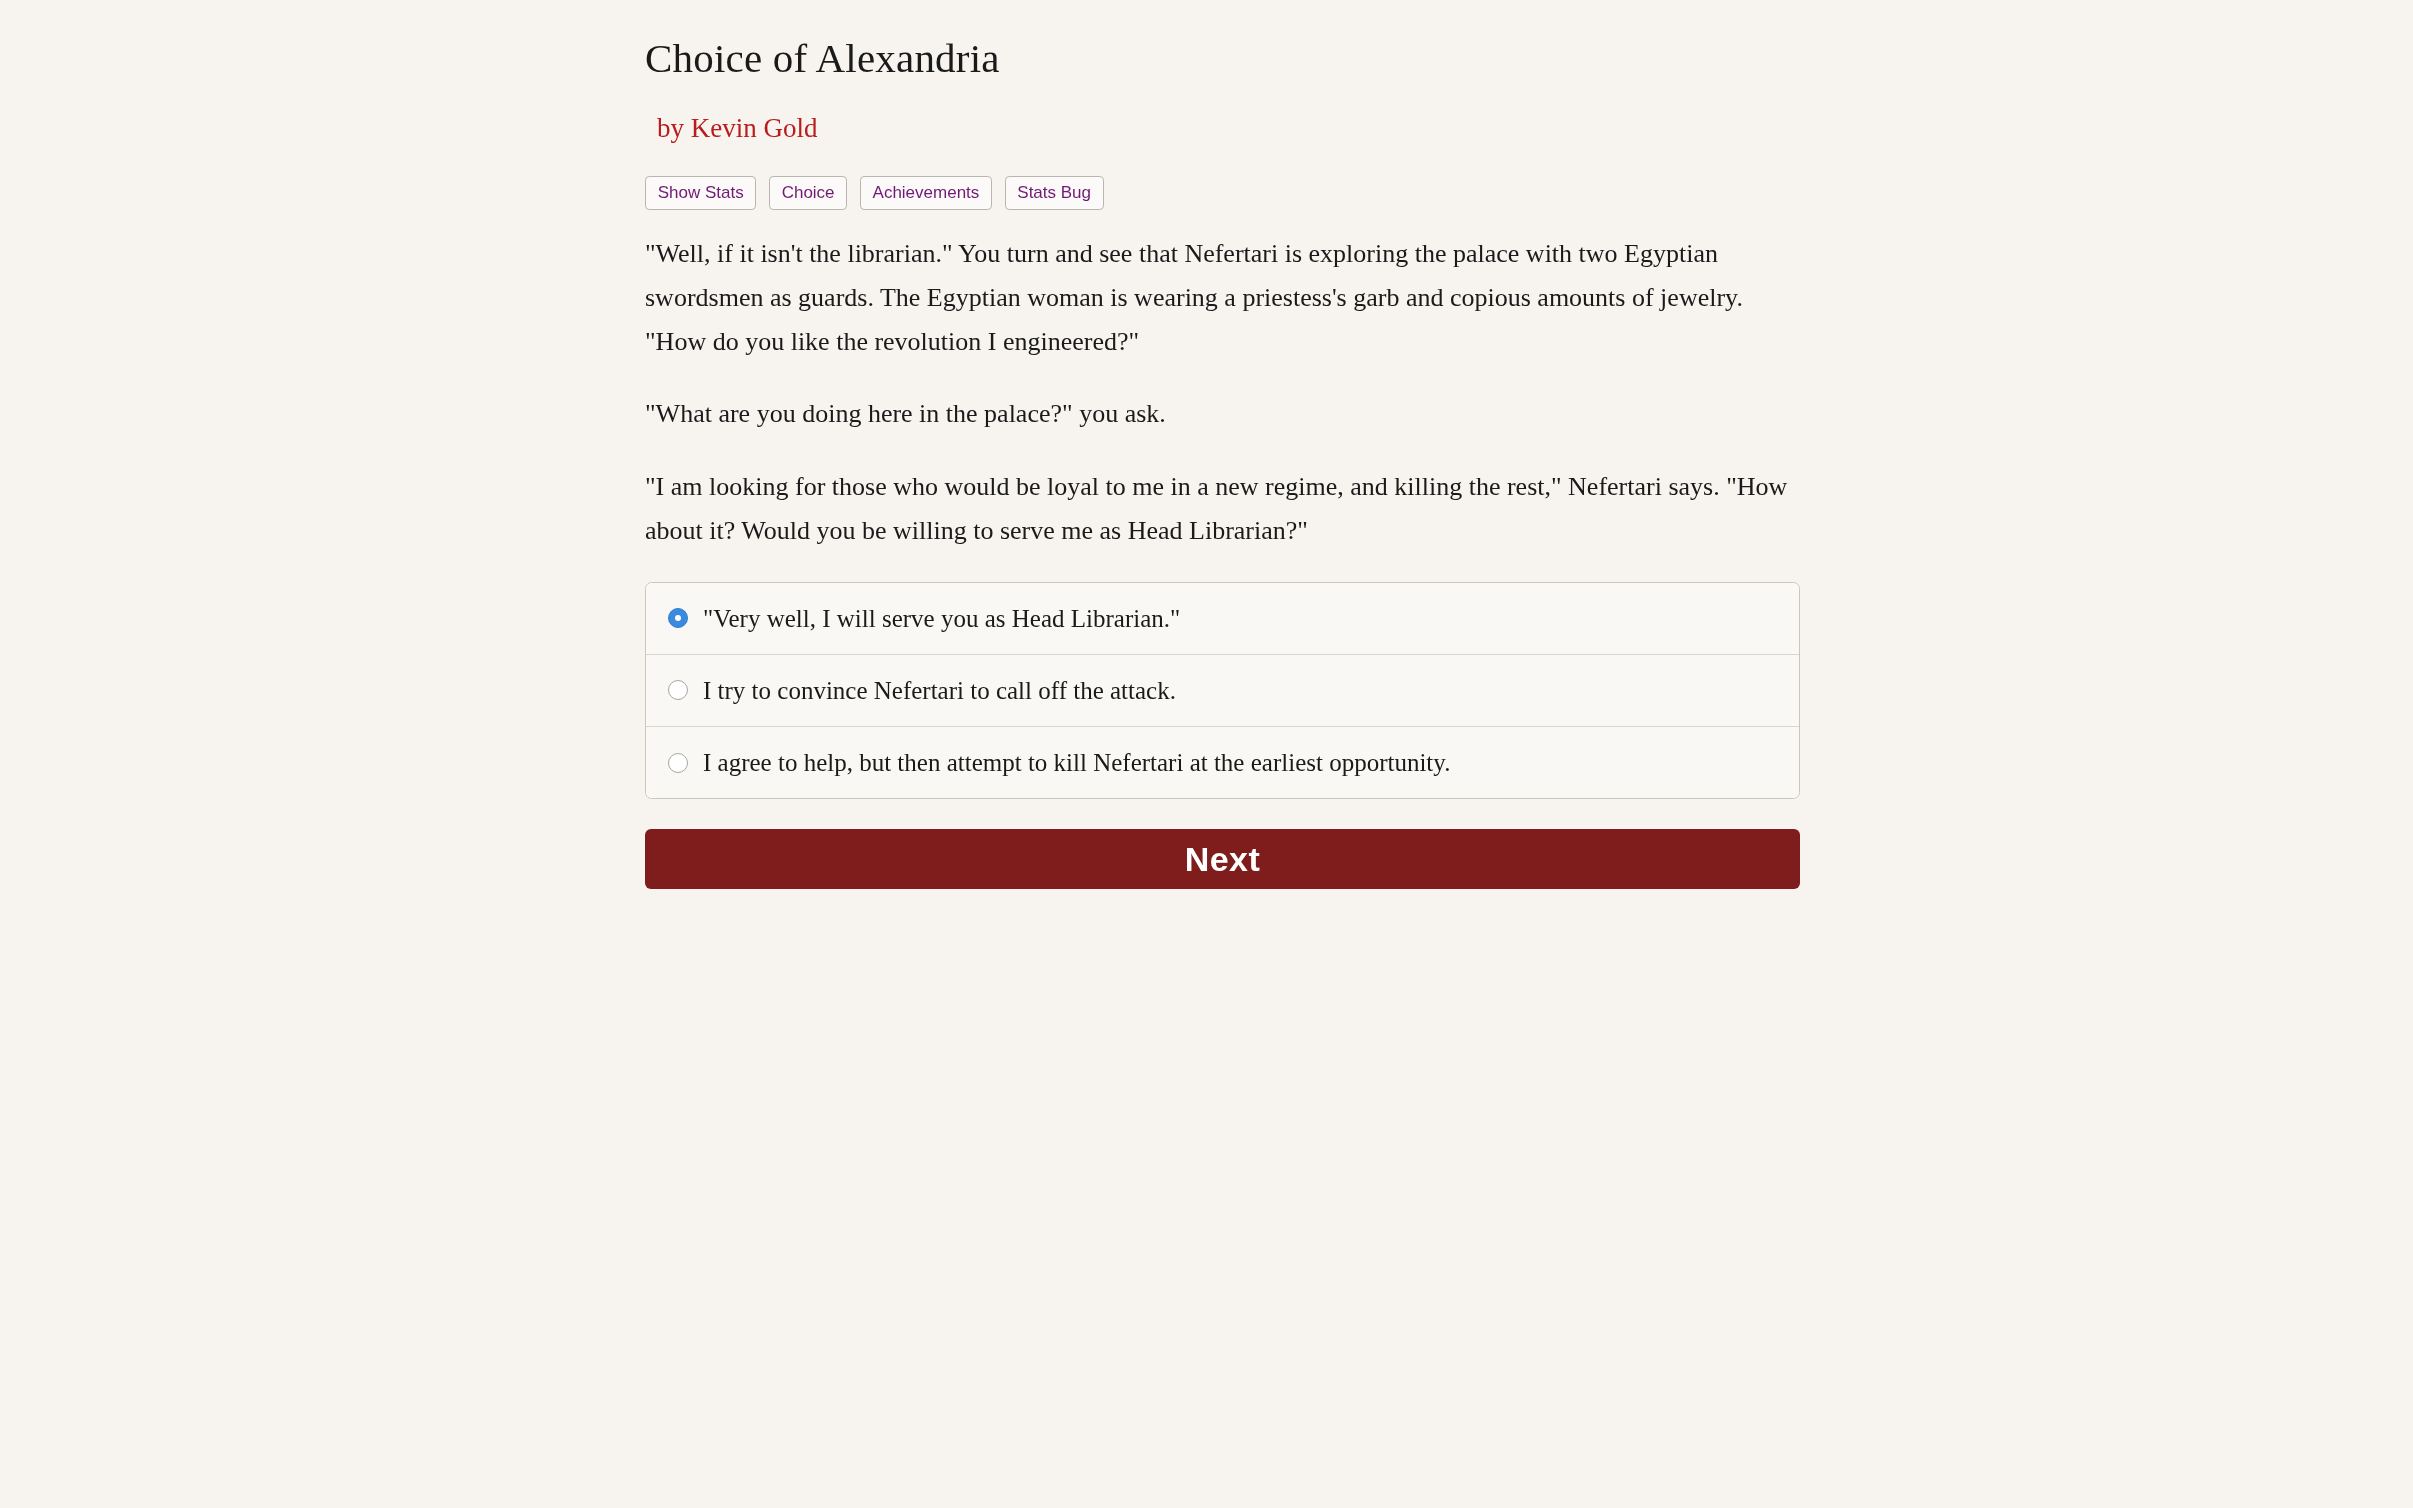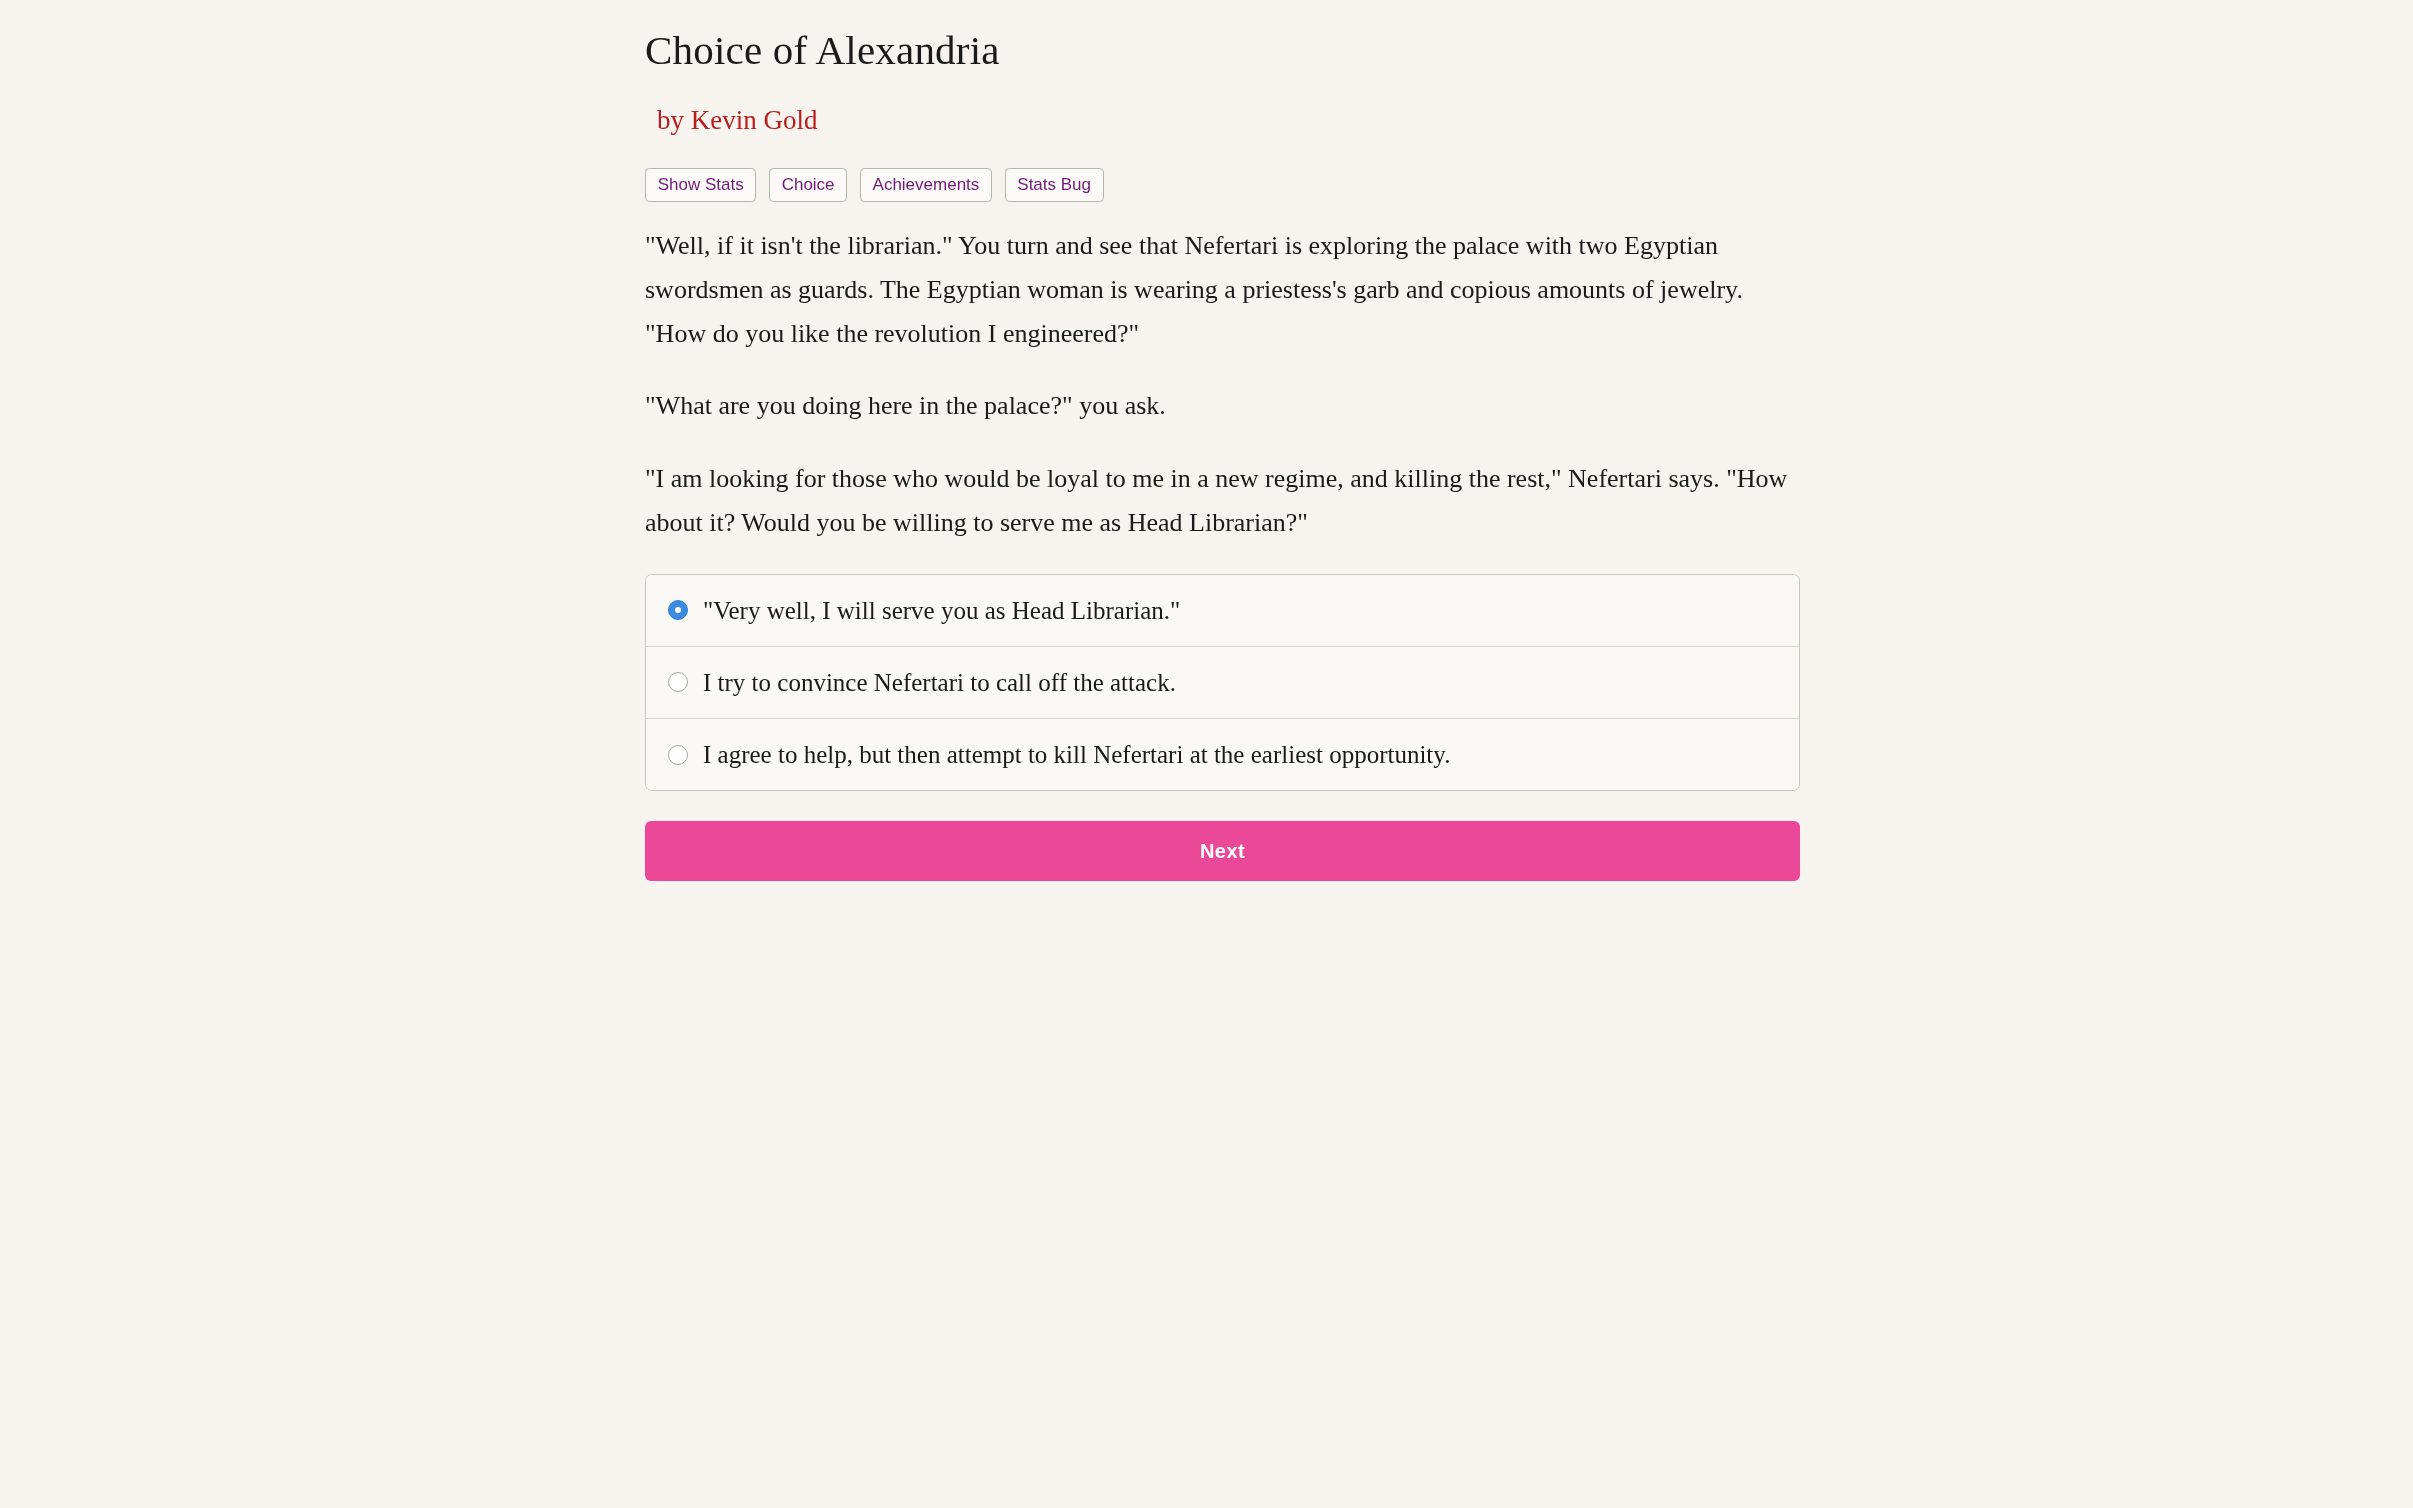--- a/index.html
+++ b/index.html
@@ -16,21 +16,21 @@
     -webkit-font-smoothing: antialiased;
   }
   .page {
     width: 2413px;
     height: 1508px;
     position: relative;
   }
   .wrap {
     position: absolute;
     left: 645px;
-    top: 8px;
+    top: 16px;
     width: 1156px;
   }
   .game-title {
     font-family: "Liberation Serif", serif;
     font-size: 41px;
     font-weight: 400;
     letter-spacing: 0.2px;
     margin: 0;
     padding-top: 18.4px;
     line-height: 1.2;
@@ -121,26 +121,26 @@
     font-family: "Liberation Serif", serif;
     font-size: 25px;
     line-height: 1.25;
     color: #1a1a1a;
   }
   .next-button {
     margin-top: 30px;
     width: 1155px;
     box-sizing: border-box;
     height: 60px;
-    background: #ec4899;
+    background: #7f1d1d;
     border: none;
     border-radius: 5.9px;
     color: #ffffff;
     font-family: "Liberation Sans", sans-serif;
-    font-size: 20px;
+    font-size: 34px;
     font-weight: bold;
     letter-spacing: 0.4px;
     cursor: pointer;
     display: flex;
     align-items: center;
     justify-content: center;
   }
 </style>
 </head>
 <body>

